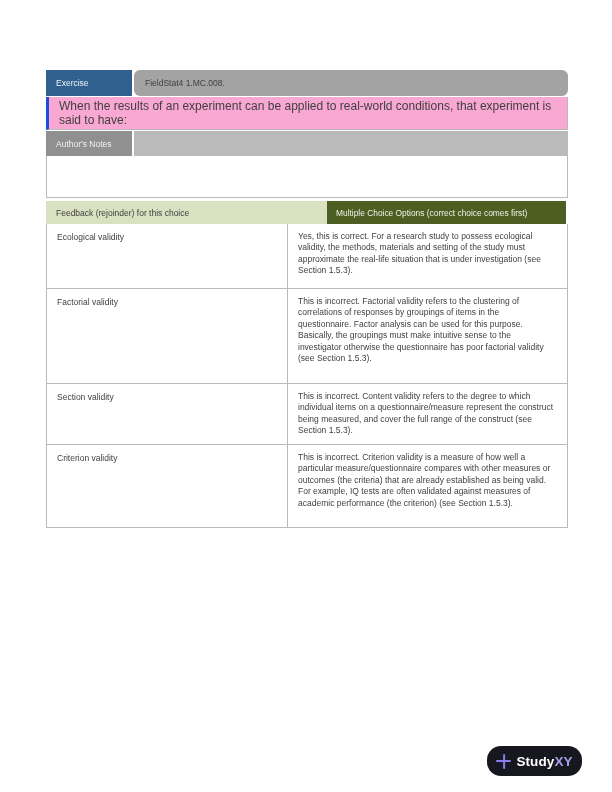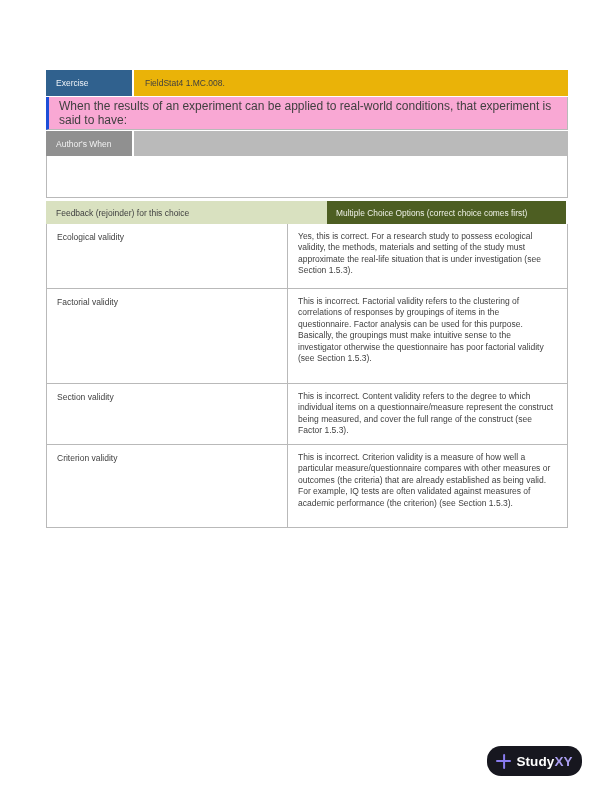--- a/index.html
+++ b/index.html
@@ -14,21 +14,21 @@
   .page { position: absolute; left: 0; top: 0; width: 612px; height: 792px; background: #ffffff; }
 
   
   .exercise-block { position: absolute; left: 46px; top: 70px; width: 522px; }
   .ex-row { display: flex; }
   .cell { font-size: 8.5px; display: flex; align-items: center; }
   .label-blue {
     width: 86px; height: 26px; background: #30618e; color: #eef3f8;
     padding-left: 10px; margin-right: 2px; flex: none;
   }
-  .value-blue { flex: 1; height: 26px; background: #eab308; color: #3f3f3f; padding-left: 11px; }
+  .value-blue { flex: 1; height: 26px; background: #a3a3a3; color: #3f3f3f; padding-left: 11px; border-radius: 6px; }
   .ex-question {
     height: 33px; margin-top: 1px;
     border-left: 3px solid #1d4ed8; border-right: 1px solid #b9b9b9; border-bottom: 1px solid #b9b9b9;
     display: flex; align-items: center; padding-left: 10px;
     font-size: 12px; color: #3f3f3f; background: #f9a8d4;
   }
   .label-gray {
     width: 86px; height: 25px; background: #909090; color: #f2f2f2;
     padding-left: 10px; margin-right: 2px; margin-top: 1px; flex: none;
   }
@@ -84,21 +84,21 @@
 
 <div class="page">
 
   <div class="exercise-block">
     <div class="ex-row">
       <div class="cell label-blue">Exercise</div>
       <div class="cell value-blue">FieldStat4 1.MC.008.</div>
     </div>
     <div class="ex-question">When the results of an experiment can be applied to real-world conditions, that experiment is said to have:</div>
     <div class="ex-row">
-      <div class="cell label-gray">Author's When</div>
+      <div class="cell label-gray">Author's Notes</div>
       <div class="cell value-gray"></div>
     </div>
     <div class="ex-notes-area"></div>
   </div>
 
   <div class="options-block">
     <div class="opt-header">
       <div class="cell head-light">Feedback (rejoinder) for this choice</div>
       <div class="cell head-dark">Multiple Choice Options (correct choice comes first)</div>
     </div>
@@ -108,21 +108,21 @@
       <div class="opt-feedback">Yes, this is correct. For a research study to possess ecological validity, the methods, materials and setting of the study must approximate the real-life situation that is under investigation (see Section 1.5.3).</div>
     </div>
 
     <div class="opt-row row-1">
       <div class="opt-choice">Factorial validity</div>
       <div class="opt-feedback">This is incorrect. Factorial validity refers to the clustering of correlations of responses by groupings of items in the questionnaire. Factor analysis can be used for this purpose. Basically, the groupings must make intuitive sense to the investigator otherwise the questionnaire has poor factorial validity (see Section 1.5.3).</div>
     </div>
 
     <div class="opt-row row-2">
       <div class="opt-choice">Section validity</div>
-      <div class="opt-feedback">This is incorrect. Content validity refers to the degree to which individual items on a questionnaire/measure represent the construct being measured, and cover the full range of the construct (see Factor 1.5.3).</div>
+      <div class="opt-feedback">This is incorrect. Content validity refers to the degree to which individual items on a questionnaire/measure represent the construct being measured, and cover the full range of the construct (see Section 1.5.3).</div>
     </div>
 
     <div class="opt-row row-3">
       <div class="opt-choice">Criterion validity</div>
       <div class="opt-feedback">This is incorrect. Criterion validity is a measure of how well a particular measure/questionnaire compares with other measures or outcomes (the criteria) that are already established as being valid. For example, IQ tests are often validated against measures of academic performance (the criterion) (see Section 1.5.3).</div>
     </div>
   </div>
 
   <div class="logo-badge">
     <span class="plus-icon"></span>

